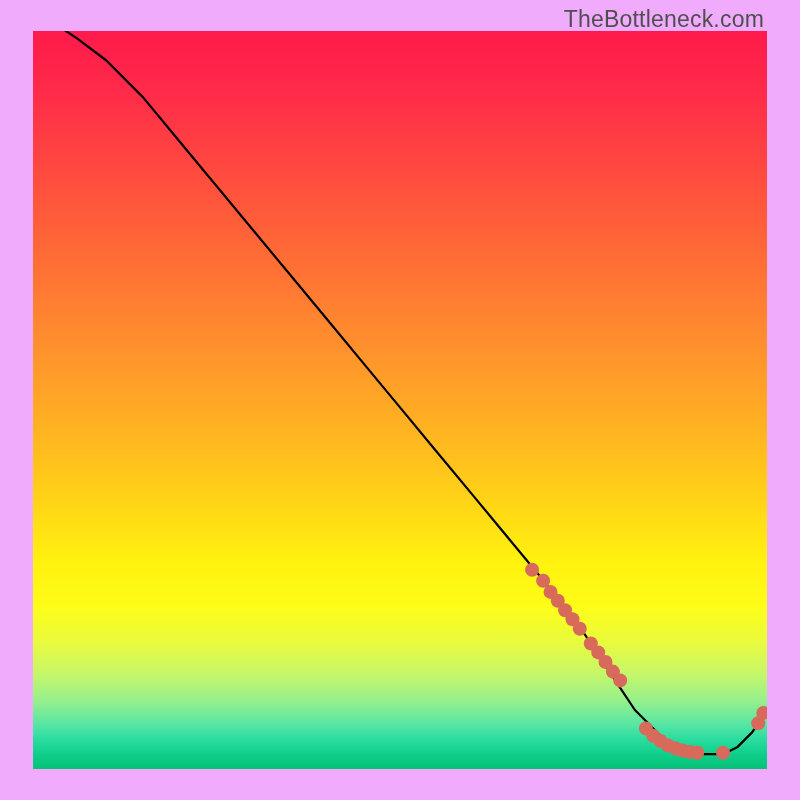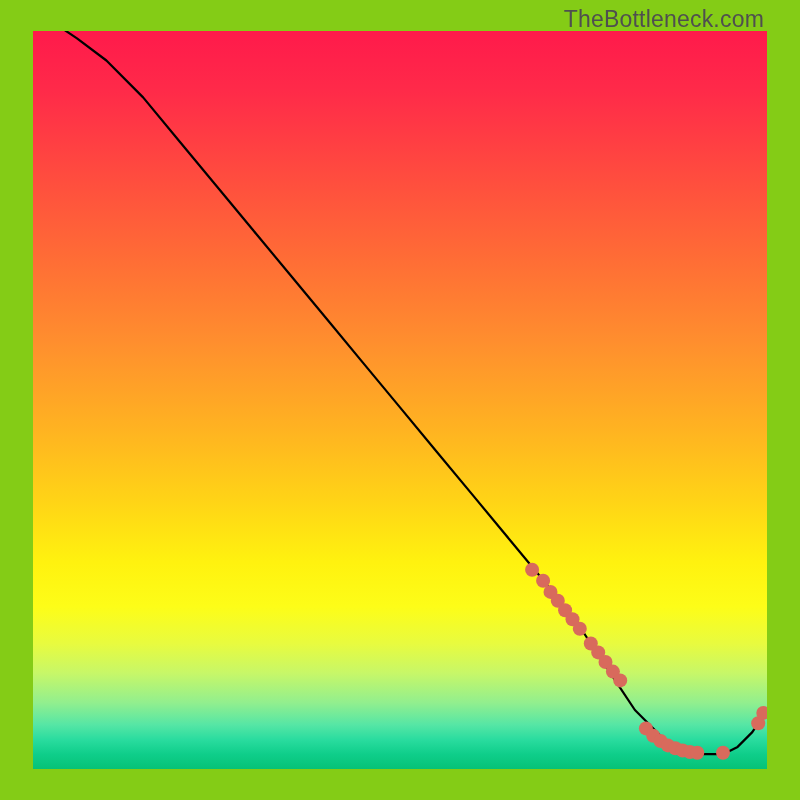--- a/index.html
+++ b/index.html
@@ -8,21 +8,21 @@
     width: 800px;
     height: 800px;
     background: #000;
     overflow: hidden;
     font-family: Arial, Helvetica, sans-serif;
   }
   .stage {
     position: relative;
     width: 800px;
     height: 800px;
-    background: #84cc16;
+    background: #f0abfc;
   }
   .plot-area {
     position: absolute;
     left: 33px;
     top: 31px;
     width: 734px;
     height: 738px;
   }
   .gradient-bg {
     position: absolute;

